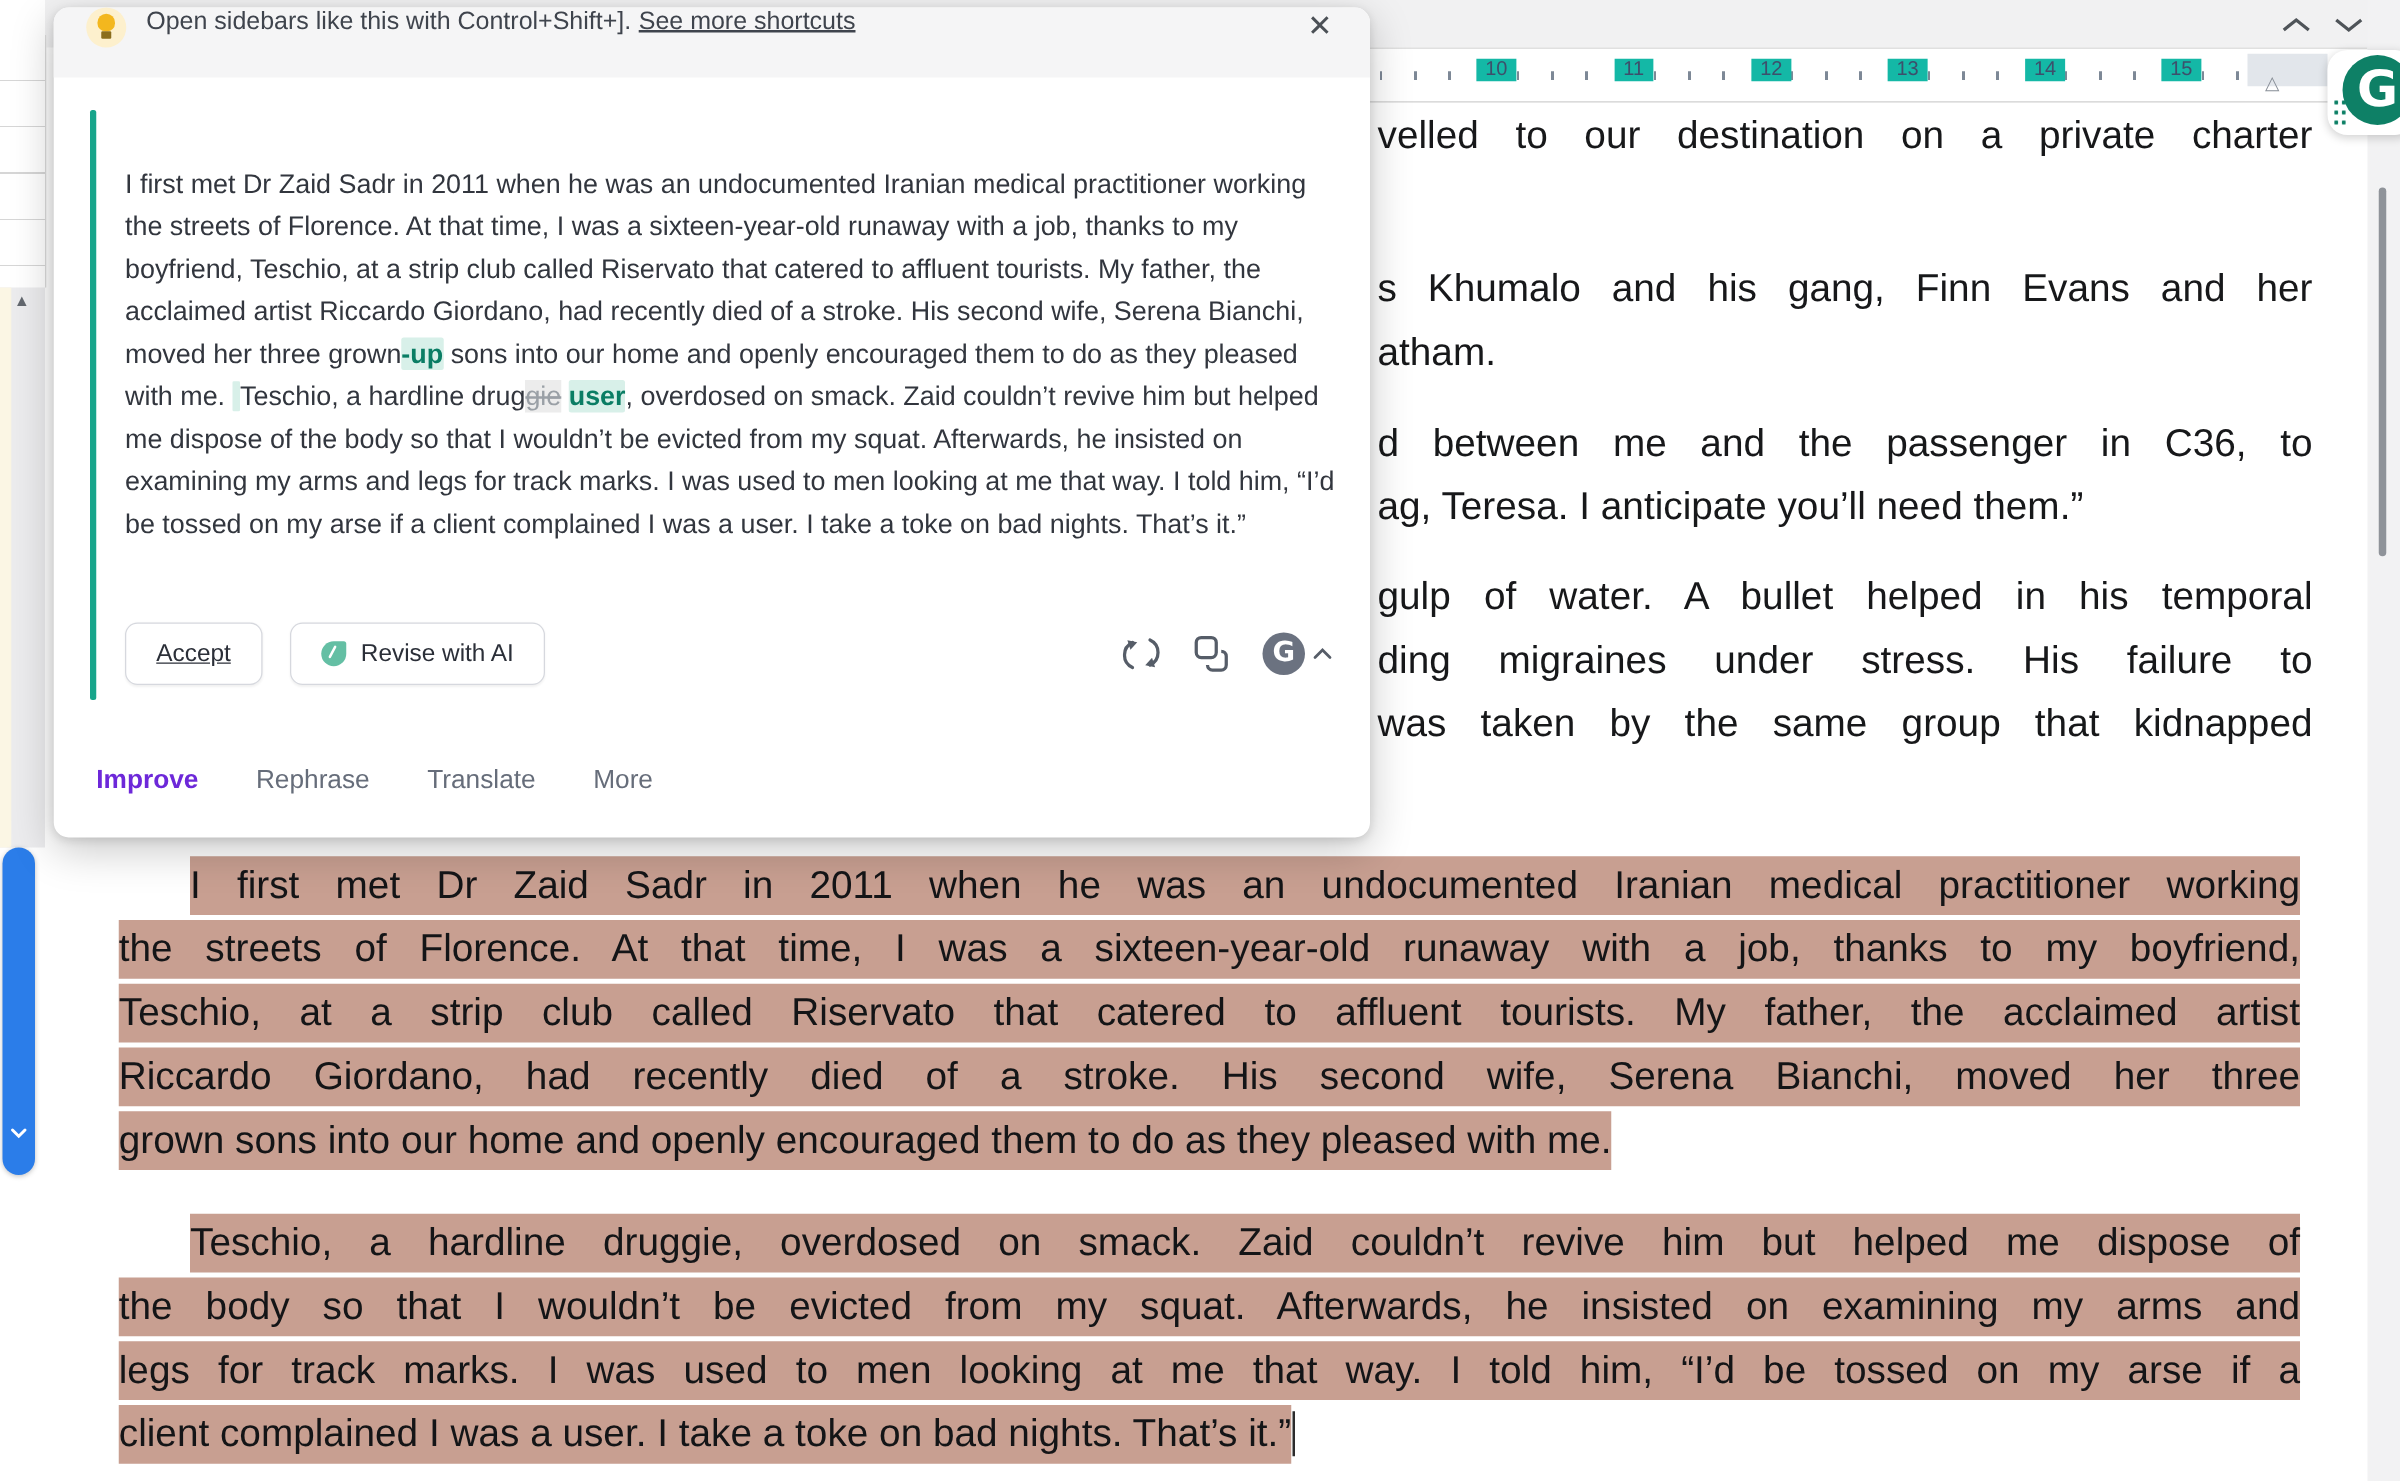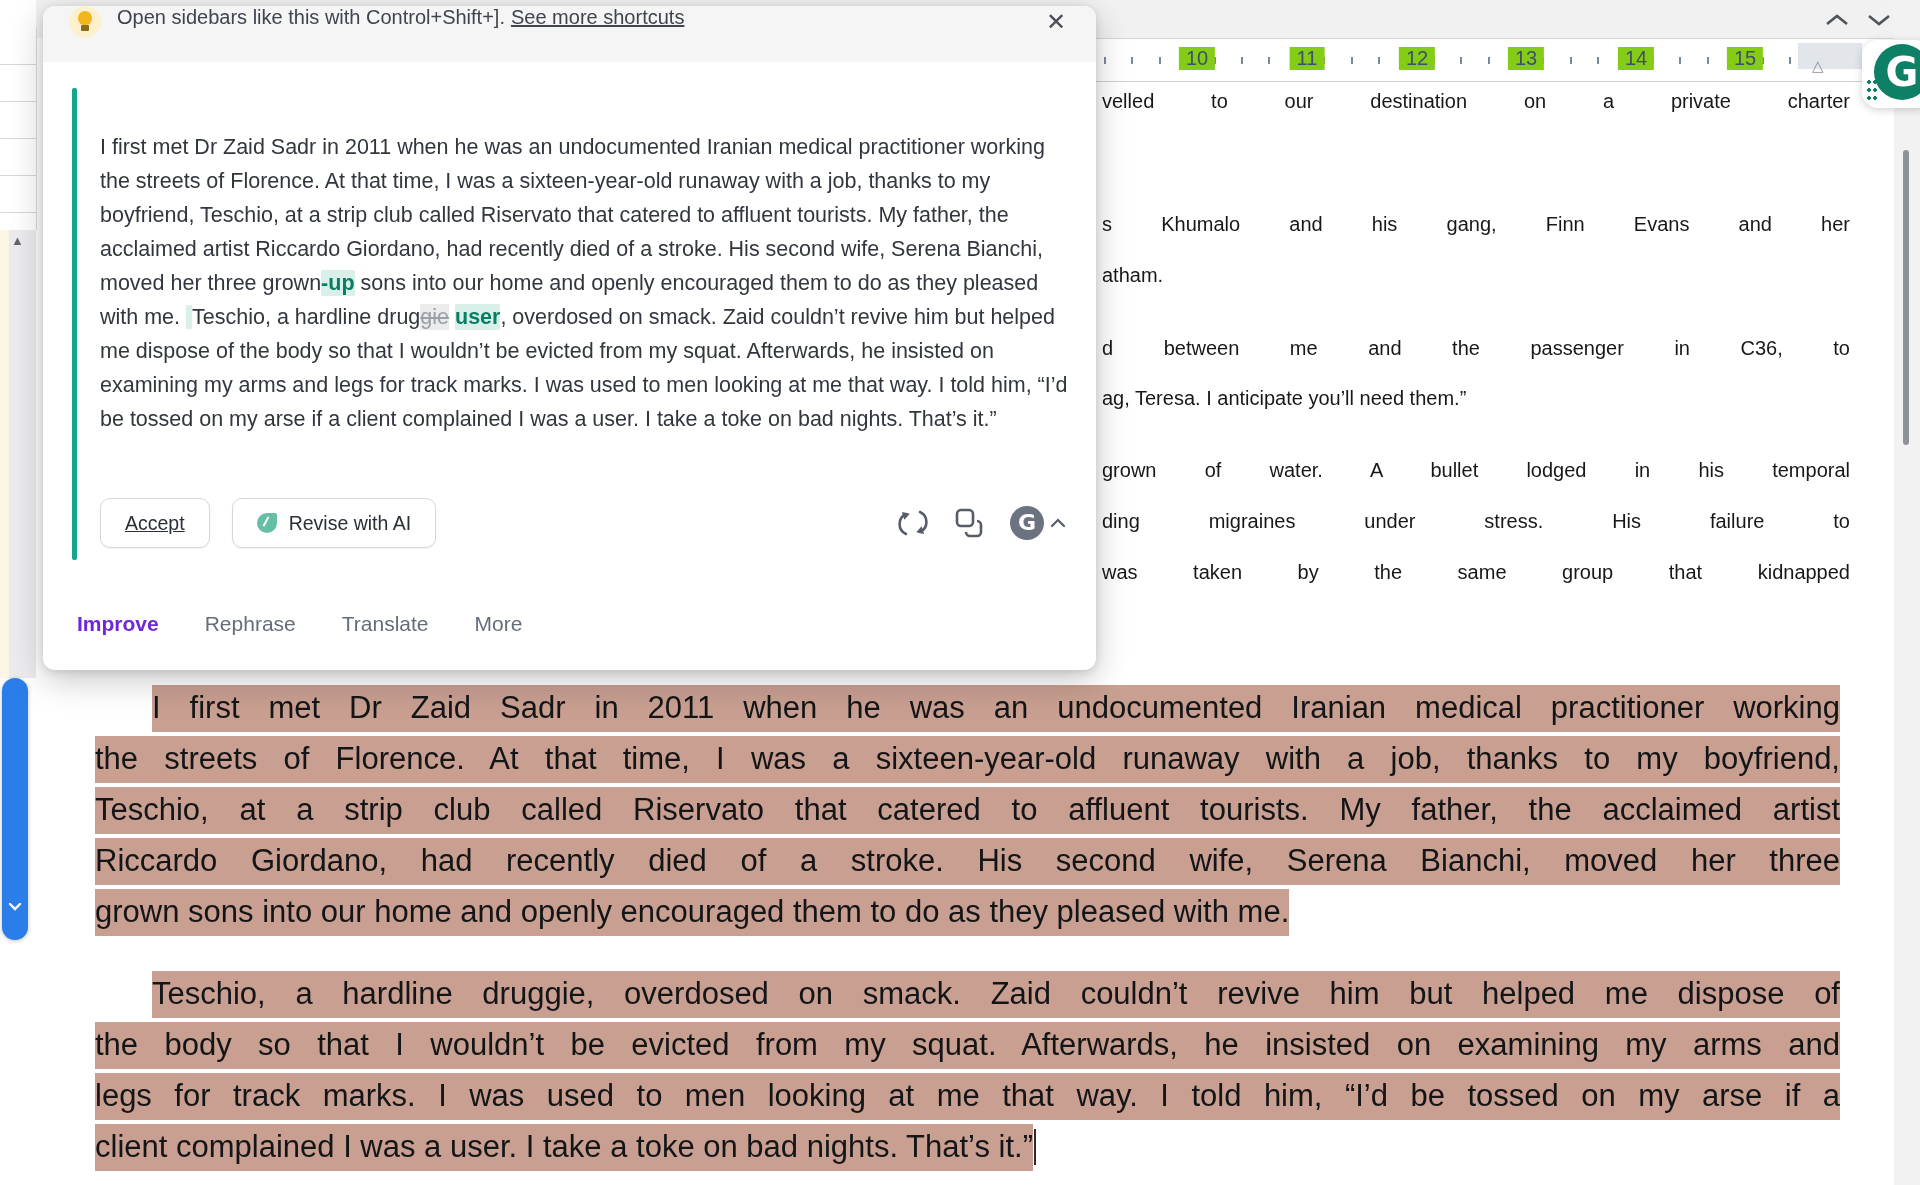--- a/index.html
+++ b/index.html
@@ -7,21 +7,21 @@
        font-family:"Liberation Sans", sans-serif; position:relative;}
   .stage{position:absolute;inset:0;width:1920px;height:1185px;}
 
   
   .top-bar{position:absolute;left:36px;top:0;width:1884px;height:38px;background:#f1f1f2;}
   .tb-ic{position:absolute;top:12px;cursor:pointer;}
   .ruler{position:absolute;left:1096px;top:38px;width:798px;height:42px;background:#ffffff;
          border-top:1px solid #d6d6d6;border-bottom:1px solid #cfcfcf;}
   .ticks{position:absolute;left:8px;top:18px;width:1692px;height:7px;
          background:repeating-linear-gradient(to right,#7d8896 0 2px,transparent 2px 27.4px);}
-  .rnum{position:absolute;top:8px;font-size:20px;color:#3d4f6b;background:#84cc16;padding:0 7px;
+  .rnum{position:absolute;top:8px;font-size:16px;color:#3d4f6b;background:#14b8a6;padding:0 7px;
         transform:translateX(-50%);}
   .rn0{left:101px}.rn1{left:211px}.rn2{left:321px}.rn3{left:430px}.rn4{left:540px}.rn5{left:649px}
   .margin-box{position:absolute;left:702px;top:4px;width:64px;height:26px;background:#e2e6eb;}
   .indent-marker{position:absolute;left:716px;top:18px;font-size:15px;color:#8a9099;cursor:pointer;}
 
   .left-panel{position:absolute;left:0;top:28px;width:36px;height:202px;background:#ffffff;
       border-right:1px solid #dadada;
       background-image:repeating-linear-gradient(to bottom,#ffffff 0 36px,#d6d6d6 36px 37px);}
   .left-gray{position:absolute;left:0;top:230px;width:36px;height:448px;background:#ececee;}
   .cream-strip{position:absolute;left:0;top:230px;width:9px;height:448px;background:#fbf6e4;}
@@ -37,21 +37,21 @@
   .g-badge-card{position:absolute;left:1862px;top:40px;width:70px;height:68px;background:#ffffff;
                 border-radius:16px;box-shadow:0 2px 8px rgba(0,0,0,.18);cursor:pointer;}
   .g-circle{position:absolute;left:12px;top:4px;width:56px;height:56px;border-radius:50%;
             background:#0e8066;color:#ffffff;font-weight:bold;font-size:40px;line-height:56px;
             text-align:center;font-family:"DejaVu Sans",sans-serif;}
   .g-dots{position:absolute;left:4px;top:38px;width:12px;height:22px;
           background-image:radial-gradient(circle,#0e8066 1.6px,transparent 1.8px);
           background-size:6px 8px;}
 
   
-  .frag{position:absolute;left:1102px;width:748px;font-size:20px;color:#17181a;}
+  .frag{position:absolute;left:1102px;width:748px;font-size:31px;color:#17181a;}
   .frag.nw{white-space:nowrap;}
   .frag.just{text-align:justify;text-align-last:justify;}
   .f0{top:90px}.f1{top:213px}.f2{top:264px}.f3{top:337px}.f4{top:387px}.f5{top:459px}.f6{top:510px}.f7{top:561px}
 
   .sel-wrap{position:absolute;left:95px;top:0;width:1745px;}
   .sel-line{position:absolute;left:0;width:1745px;font-size:31px;color:#141517;line-height:40px;}
   .sel-line.just{text-align:justify;text-align-last:justify;}
   .sel-line.indent{padding-left:57px;width:1688px;}
   .hl{background:#c89f91;padding:5px 0 7px;}
   .p1l0{top:688px}.p1l1{top:739px}.p1l2{top:790px}.p1l3{top:841px}.p1l4{top:892px}
@@ -143,21 +143,21 @@
   <div class="g-badge-card">
     <div class="g-dots"></div>
     <div class="g-circle">G</div>
   </div>
 
   <div class="frag f0 just">velled to our destination on a private charter</div>
   <div class="frag f1 just">s Khumalo and his gang, Finn Evans and her</div>
   <div class="frag f2 nw">atham.</div>
   <div class="frag f3 just">d between me and the passenger in C36, to</div>
   <div class="frag f4 nw">ag, Teresa. I anticipate you’ll need them.”</div>
-  <div class="frag f5 just">grown of water. A bullet lodged in his temporal</div>
+  <div class="frag f5 just">gulp of water. A bullet helped in his temporal</div>
   <div class="frag f6 just">ding migraines under stress. His failure to</div>
   <div class="frag f7 just">was taken by the same group that kidnapped</div>
 
   <div class="sel-wrap">
     <div class="sel-line p1l0 just indent"><span class="hl">I first met Dr Zaid Sadr in 2011 when he was an undocumented Iranian medical practitioner working</span></div>
     <div class="sel-line p1l1 just"><span class="hl">the streets of Florence. At that time, I was a sixteen-year-old runaway with a job, thanks to my boyfriend,</span></div>
     <div class="sel-line p1l2 just"><span class="hl">Teschio, at a strip club called Riservato that catered to affluent tourists. My father, the acclaimed artist</span></div>
     <div class="sel-line p1l3 just"><span class="hl">Riccardo Giordano, had recently died of a stroke. His second wife, Serena Bianchi, moved her three</span></div>
     <div class="sel-line p1l4"><span class="hl">grown sons into our home and openly encouraged them to do as they pleased with me.</span></div>
 

